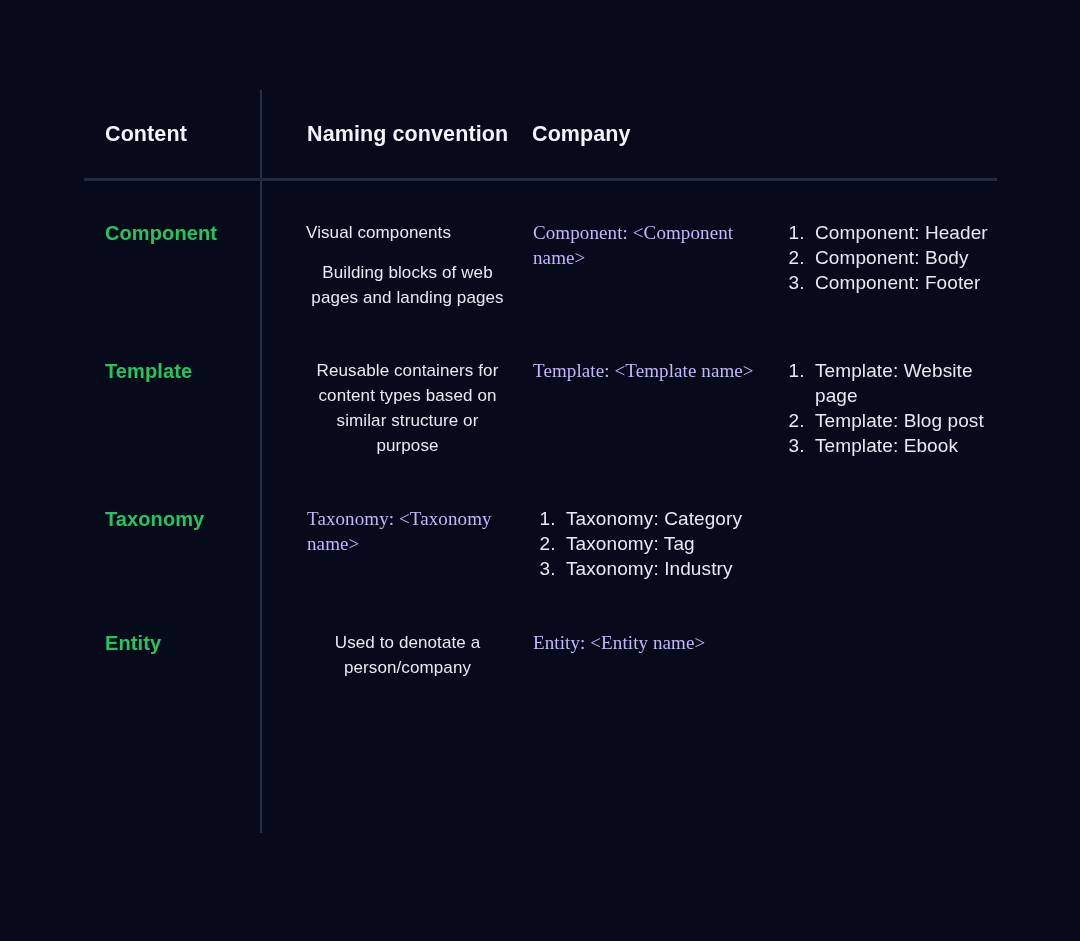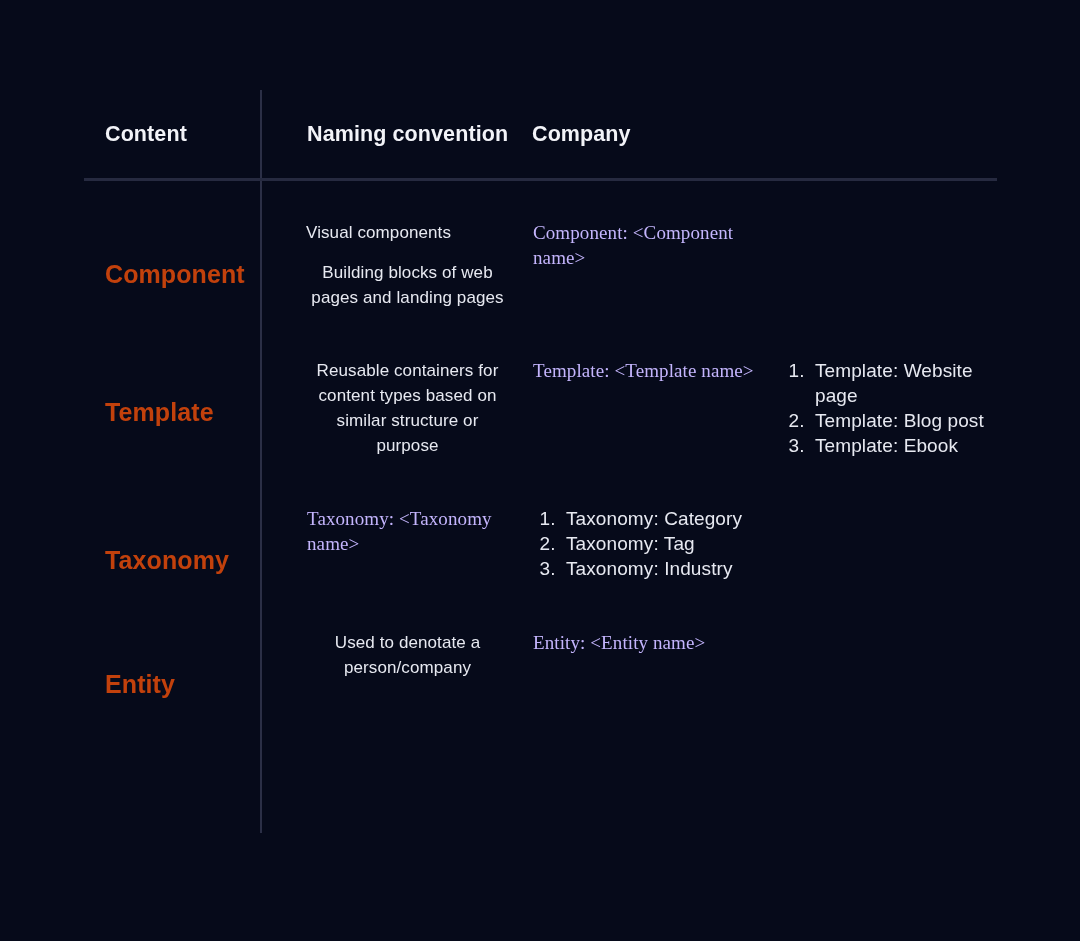--- a/index.html
+++ b/index.html
@@ -81,27 +81,26 @@
   
   .body-row .cell {
     padding-top: 0px;
   }
   .body-row .c0 { padding-left: 21px; }
   .body-row .c1 { padding-left: 23px; }
   .body-row .c2 { padding-left: 24px; }
   .body-row .c3 { padding-left: 23px; }
 
   .row-label {
-    font-size: 25px;
+    font-size: 20px;
     font-weight: 700;
-    color: #c2410c;
+    color: #22c55e;
     line-height: 1.3;
     letter-spacing: 0.1px;
     white-space: nowrap;
-    margin-top: 38px;
   }
 
   .body-text {
     font-size: 17px;
     font-weight: 400;
     color: #e7e9f1;
     line-height: 25px;
     letter-spacing: 0.1px;
   }
   .body-text p {
@@ -170,20 +169,27 @@
       </div>
       <div class="cell c1">
         <div class="body-text">
           <p>Visual components</p>
           <p>Building blocks of web pages and landing pages</p>
         </div>
       </div>
       <div class="cell c2">
         <div class="naming-text">Component: &lt;Component name&gt;</div>
       </div>
+      <div class="cell c3">
+        <ol class="examples">
+          <li>Component: Header</li>
+          <li>Component: Body</li>
+          <li>Component: Footer</li>
+        </ol>
+      </div>
     </div>
 
     <div class="grid body-row row-pad-1">
       <div class="cell c0">
         <div class="row-label">Template</div>
       </div>
       <div class="cell c1">
         <div class="body-text">
           <p>Reusable containers for content types based on similar structure or purpose</p>
         </div>

